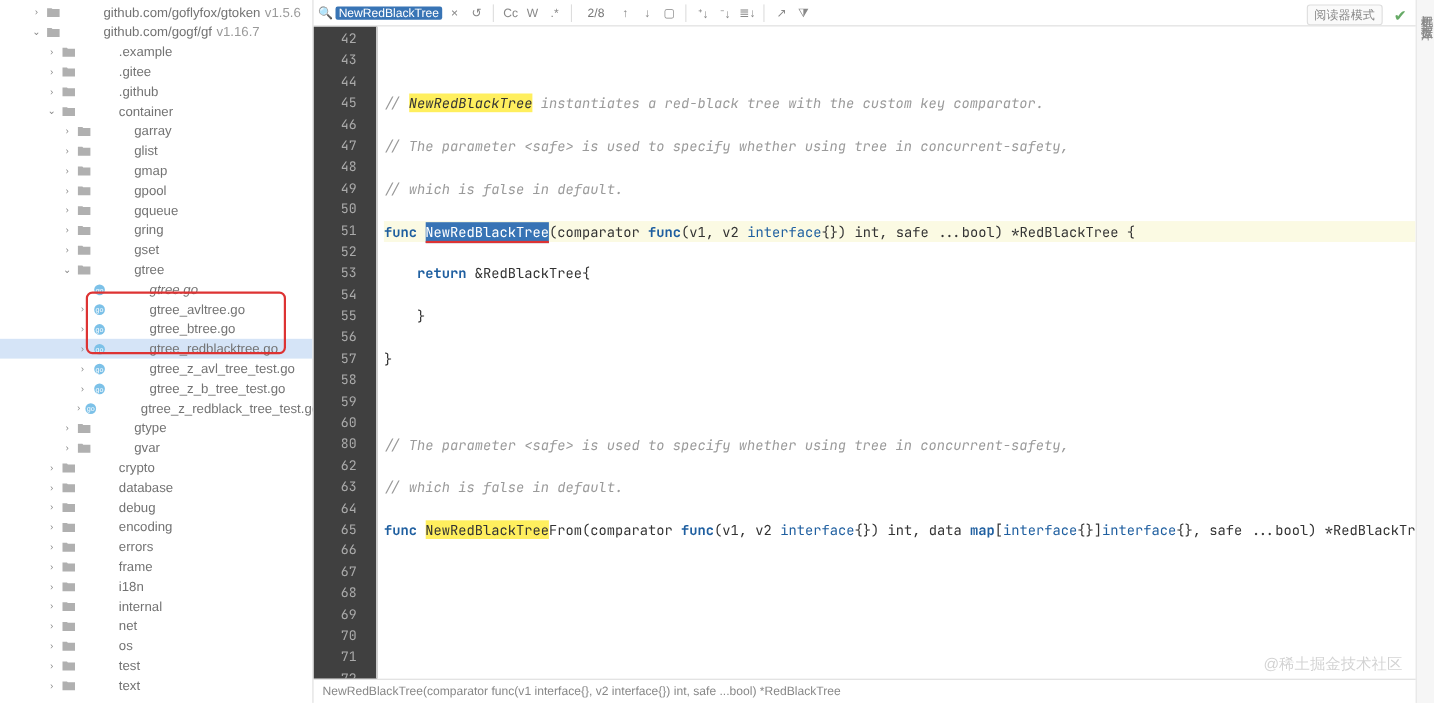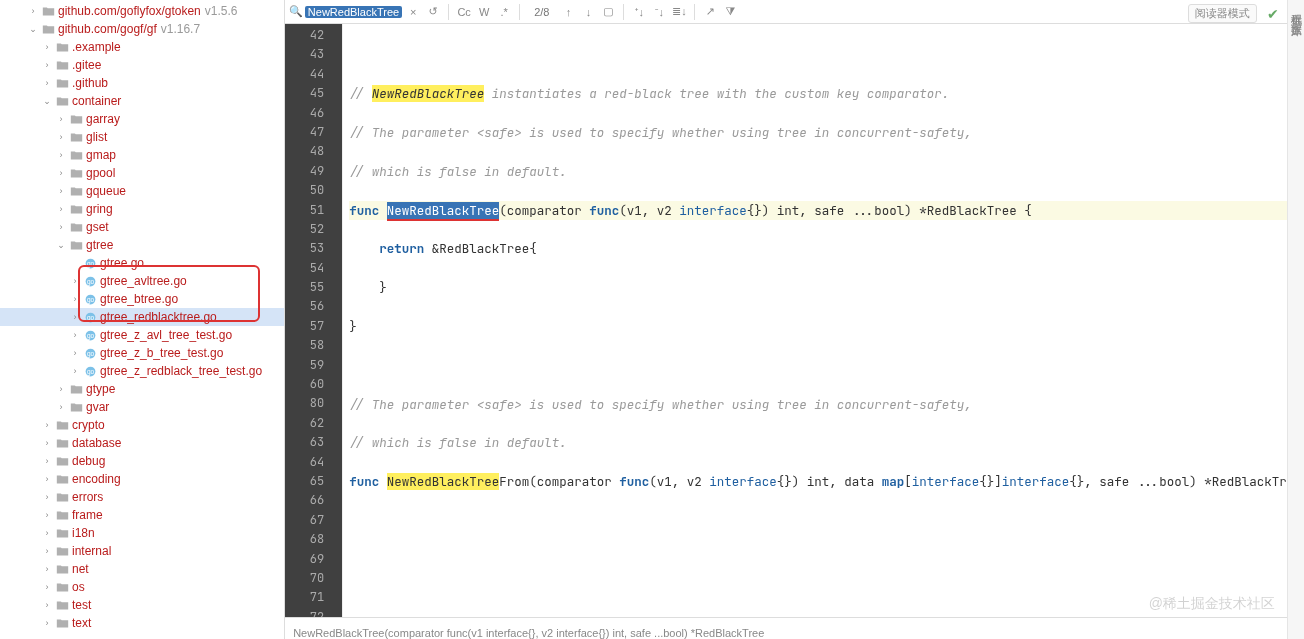--- a/index.html
+++ b/index.html
@@ -7,21 +7,21 @@
   .root { display:flex; width:100%; height:100%; }
   
   .sidebar { width:300px; height:100%; background:#fff; border-right:1px solid #ddd; overflow:hidden; padding-top:2px; position:relative;}
   .tree { font-size:12px; color:#444; line-height:18px; }
   .node { display:flex; align-items:center; height:18px; white-space:nowrap; }
   .node.selected { background:#d5e4f7; }
   .chev { width:10px; text-align:center; color:#888; font-size:9px; user-select:none;}
   .ico { width:14px; height:14px; margin:0 3px; display:flex; align-items:center; justify-content:center;}
   .ico.folder svg{ fill:#b0b0b0;}
   .ico.gofile svg{ fill:#5ea5d8;}
-  .node .lbl { color:#b91c1c; }
+  .node .lbl { color:#737373;margin-left:36px; }
   .node .ver { color:#9a9a9a; margin-left:4px;}
   .redbox { position:absolute; border:2px solid #d33; border-radius:6px; left:78px; top:265px; width:182px; height:57px; pointer-events:none;}
   
   .main { flex:1; display:flex; flex-direction:column; height:100%; position:relative;}
   .findbar { height:24px; border-bottom:1px solid #ddd; display:flex; align-items:center; padding:0 4px; gap:2px; font-size:11px; color:#777;}
   .findbar .search-ico{color:#999;}
   .findbar .query{ background:#3874b5; color:#fff; padding:0 3px; border-radius:2px;}
   .findbar .tool{ width:18px; text-align:center; color:#888; cursor:pointer;}
   .findbar .sep{ width:1px; height:16px; background:#ddd; margin:0 4px;}
   .findbar .cnt{ color:#777; margin:0 8px;}
@@ -31,21 +31,21 @@
   .code{ flex:1; font-family:"JetBrains Mono","Consolas",monospace; font-size:12.5px; line-height:19.4px; white-space:pre; padding-left:6px; padding-top:2px; color:#333; overflow:hidden;}
   .code .ln{ height:19.4px;}
   .code .ln.hl-line{ background:#fbfae3;}
   .cm{ color:#9a9a9a; font-style:italic;}
   .kw{ color:#1f5fa0; font-weight:600;}
   .ty{ color:#1f5fa0; font-weight:400;}
   .hl{ background:#ffef5e; color:#333; font-style:italic;}
   .hl2{ background:#ffef5e; color:#333;}
   .sel{ background:#3874b5; color:#fff; font-style:normal;}
   .underline-red{ border-bottom:2px solid #d33;}
-  .breadcrumb{ height:22px; border-top:1px solid #ddd; font-size:11px; color:#888; display:flex; align-items:flex-end; padding-left:8px;}
+  .breadcrumb{ height:22px; border-top:1px solid #ddd; font-size:11px; color:#888; display:flex; align-items:center; padding-left:8px;}
   .reader-badge{ position:absolute; top:4px; right:30px; font-size:11px; color:#888; border:1px solid #ddd; padding:1px 6px; border-radius:3px; background:#fafafa;}
   .check-ico{ position:absolute; top:6px; right:8px; color:#6a6; font-size:14px;}
   .watermark{ position:absolute; right:12px; bottom:26px; color:rgba(0,0,0,.18); font-size:14px;}
   
   .rightbar{ width:18px; background:#f6f6f6; border-left:1px solid #e5e5e5; display:flex; flex-direction:column; align-items:center; padding-top:6px; gap:10px;}
   .rightbar .vico{ font-size:11px; color:#888; writing-mode:vertical-rl;}
 </style>
 </head>
 <body>
 
@@ -174,21 +174,21 @@
         </div>
         <div class="node" style="padding-left: 56px;">
           <span class="chev">⌄</span>
           <span class="ico folder">
             <svg viewBox="0 0 16 16" width="13" height="13">
               <path d="M1 3h5l1 1h8v9H1z"></path>
             </svg>
           </span>
           <span class="lbl">gtree</span>
         </div>
-        <div class="node" style="padding-left: 70px;">
+        <div class="node" style="padding-left: 70px; font-style: italic;">
           <span class="chev"></span>
           <span class="ico gofile">
             <svg viewBox="0 0 16 16" width="13" height="13">
               <circle cx="8" cy="8" r="6" fill="#7cc1e8"></circle>
               <text x="8" y="11" font-size="8" text-anchor="middle" fill="#fff">go</text>
             </svg>
           </span>
           <span class="lbl">gtree.go</span>
         </div>
         <div class="node" style="padding-left: 70px;">

